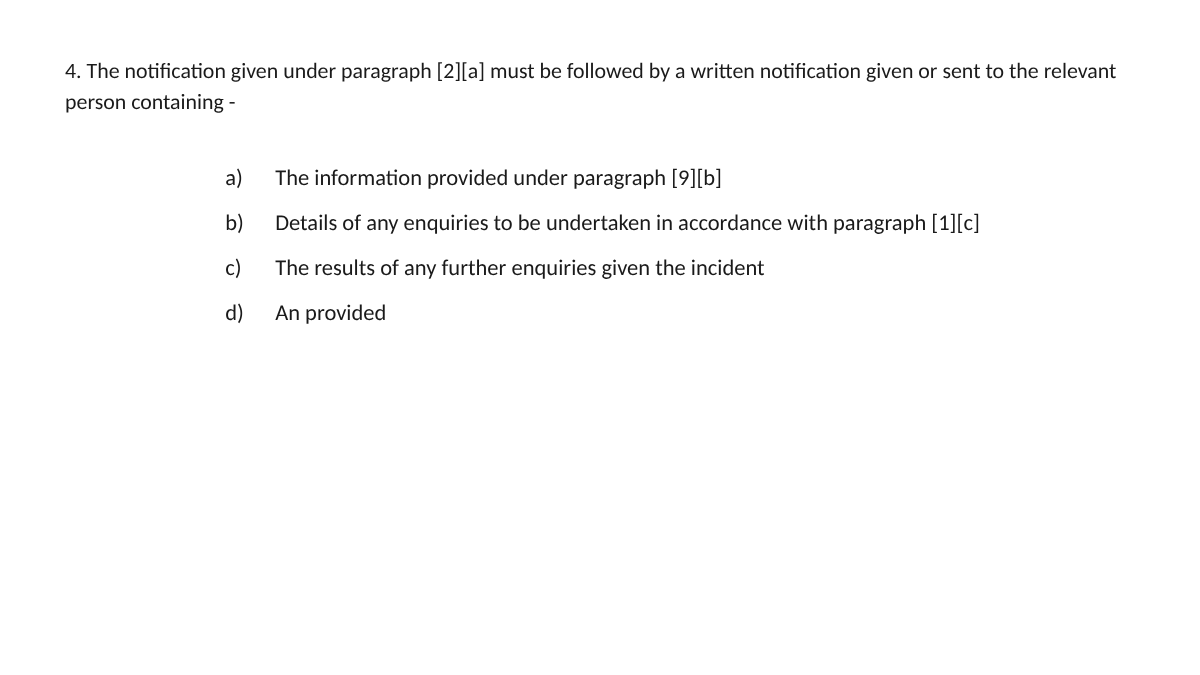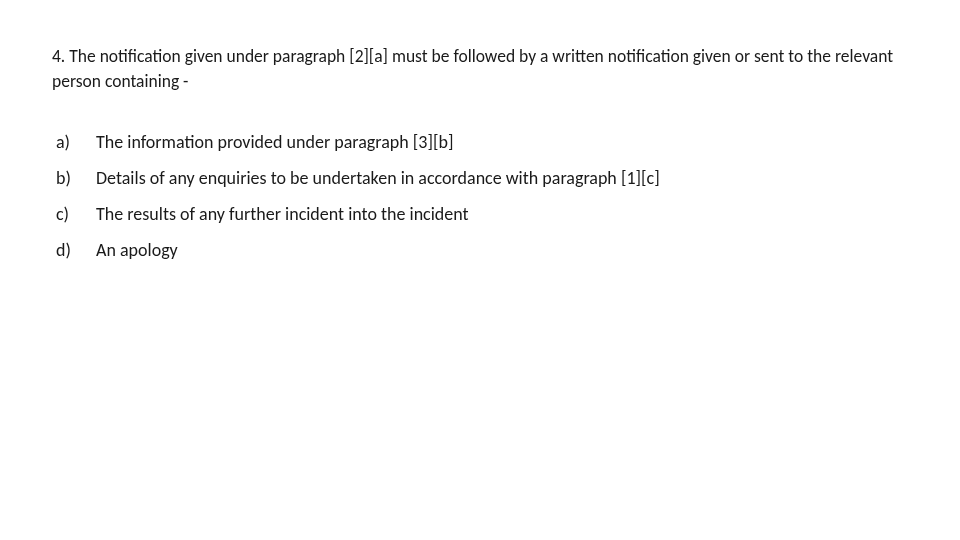--- a/index.html
+++ b/index.html
@@ -18,20 +18,21 @@
       overflow: hidden;
     }
 
     .page {
       width: 960px;
       height: 540px;
       padding: 44px 52px 40px 52px;
       display: flex;
       flex-direction: column;
       gap: 0;
+      align-items: center;
     }
 
     .intro-paragraph {
       line-height: 1.45;
       margin-bottom: 28px;
       font-size: 17.5px;
       color: #1a1a1a;
     }
 
     .list-container {
@@ -66,33 +67,33 @@
 <body>
 
 <div class="page">
 
   <p class="intro-paragraph">4.  The notification given under paragraph [2][a] must be followed by a written notification given or sent to the relevant person containing -</p>
 
   <div class="list-container">
 
     <div class="list-item">
       <span class="list-label">a)</span>
-      <span class="list-text">The information provided under paragraph [3][b]</span>
+      <span class="list-text">The information provided under paragraph [9][b]</span>
     </div>
 
     <div class="list-item">
       <span class="list-label">b)</span>
       <span class="list-text">Details of any enquiries to be undertaken in accordance with paragraph [1][c]</span>
     </div>
 
     <div class="list-item">
       <span class="list-label">c)</span>
-      <span class="list-text">The results of any further incident into the incident</span>
+      <span class="list-text">The results of any further enquiries given the incident</span>
     </div>
 
     <div class="list-item">
       <span class="list-label">d)</span>
-      <span class="list-text">An apology</span>
+      <span class="list-text">An provided</span>
     </div>
 
   </div>
 
 </div>
 
 </body></html>

